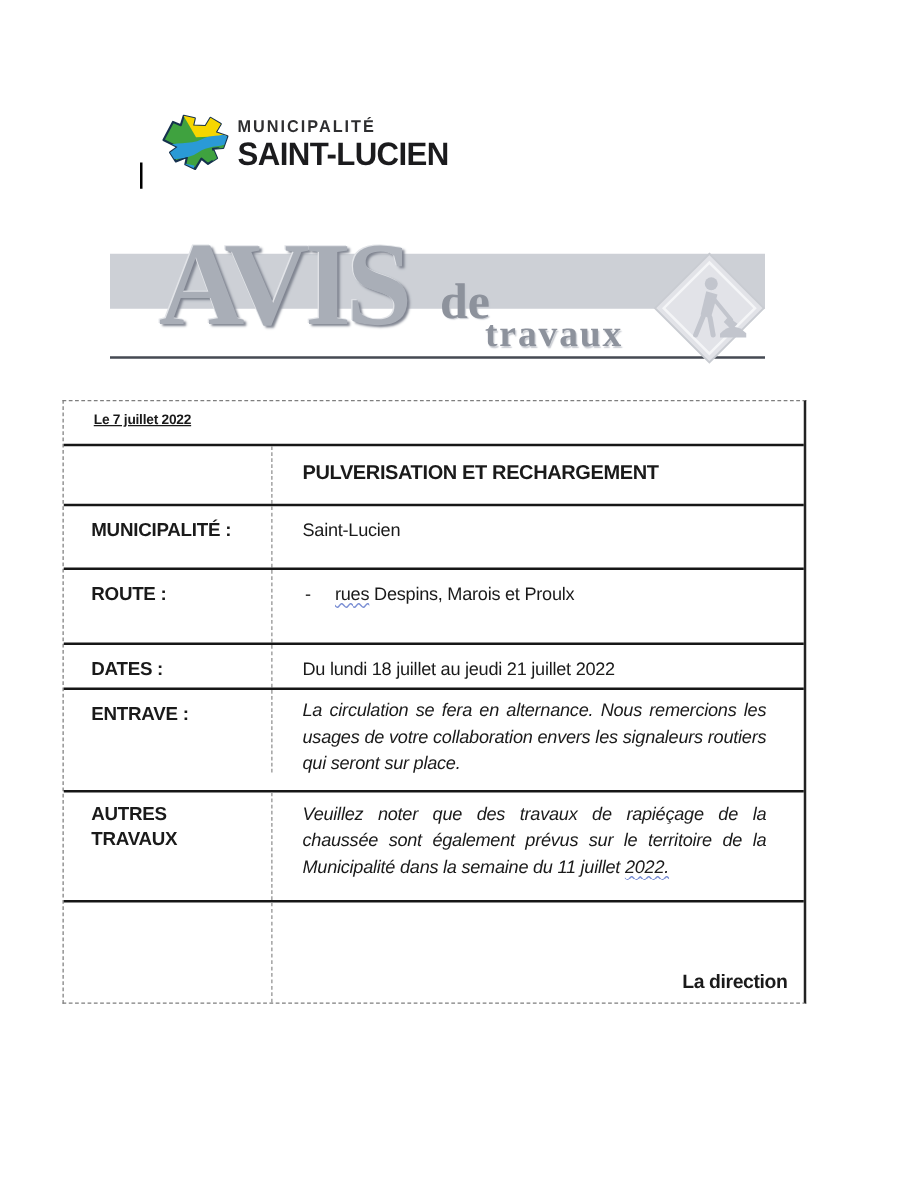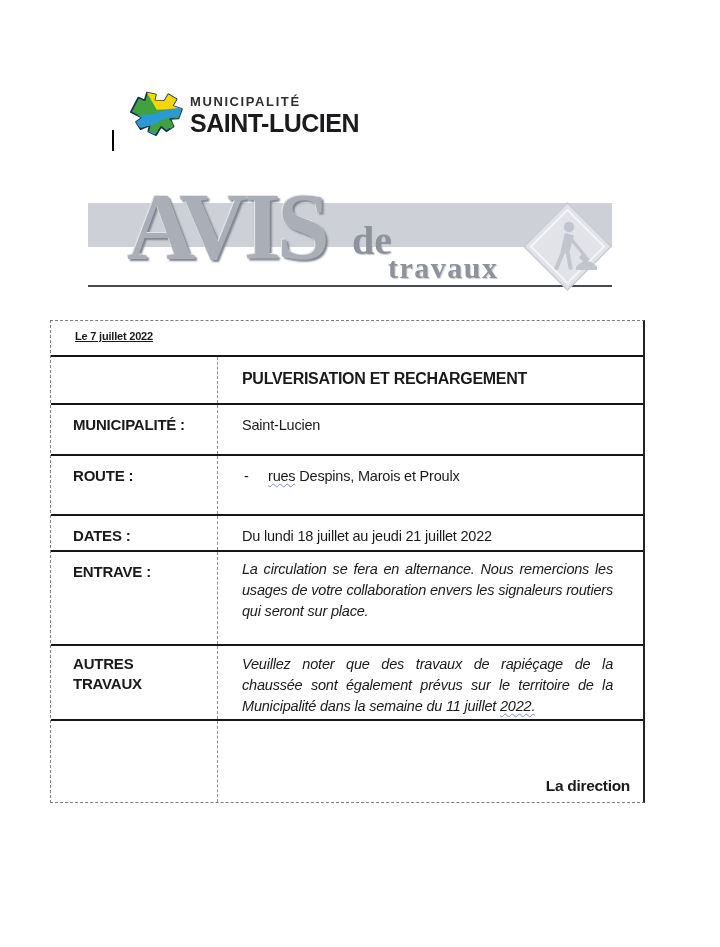--- a/index.html
+++ b/index.html
@@ -37,22 +37,22 @@
   .row.sep{border-top:2px solid #161616;}
   .cell-l{width:167px;flex:none;box-sizing:border-box;border-right:1px dashed #8f8f8f;padding:10px 6px 0 22px;}
   .cell-r{flex:1;box-sizing:border-box;padding:10px 30px 0 24px;}
   .row-date{height:34px;text-decoration:underline;}
   .date-line{padding:9px 0 0 24px;font-size:11px;font-weight:700;}
   .row-title{height:48px;}
   .title-text{font-weight:700;font-size:16px;letter-spacing:-0.3px;padding-top:3px;}
   .row-muni{height:51px;}
   .row-route{height:60px;}
   .row-dates{height:36px;}
-  .row-entrave{height:94px;}
-  .row-autres{height:75px;}
+  .row-entrave{height:68px;}
+  .row-autres{height:88px;margin-top:14px;}
   .row-sig{flex:1 1 auto;}
   .lbl{font-weight:700;font-size:15px;line-height:1.3;}
   .val{font-size:14.5px;line-height:1.4;}
   .para{font-size:14.5px;line-height:21px;text-align:justify;padding-top:0;font-style:italic;}
   .row-entrave .cell-r{padding-top:7px;}
   .row-autres .cell-r{padding-top:8px;}
   .row-autres .cell-l{padding-top:8px;}
   .route-l2{display:flex;}
   .route-dash{display:inline-block;width:24px;padding-left:2px;}
   .squiggle{text-decoration-line:underline;text-decoration-style:wavy;text-decoration-color:#7b8fd4;text-decoration-thickness:1px;text-underline-offset:2px;}

